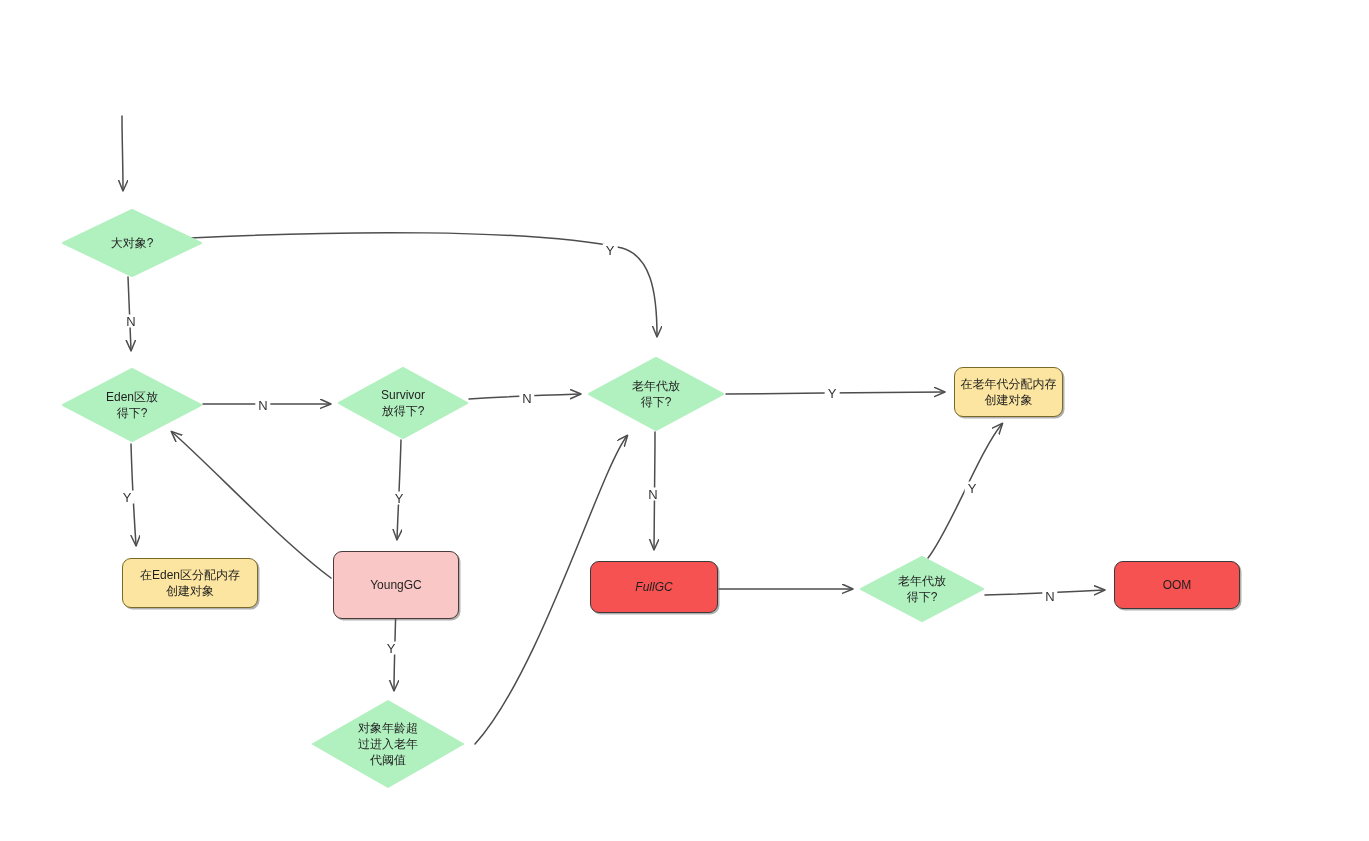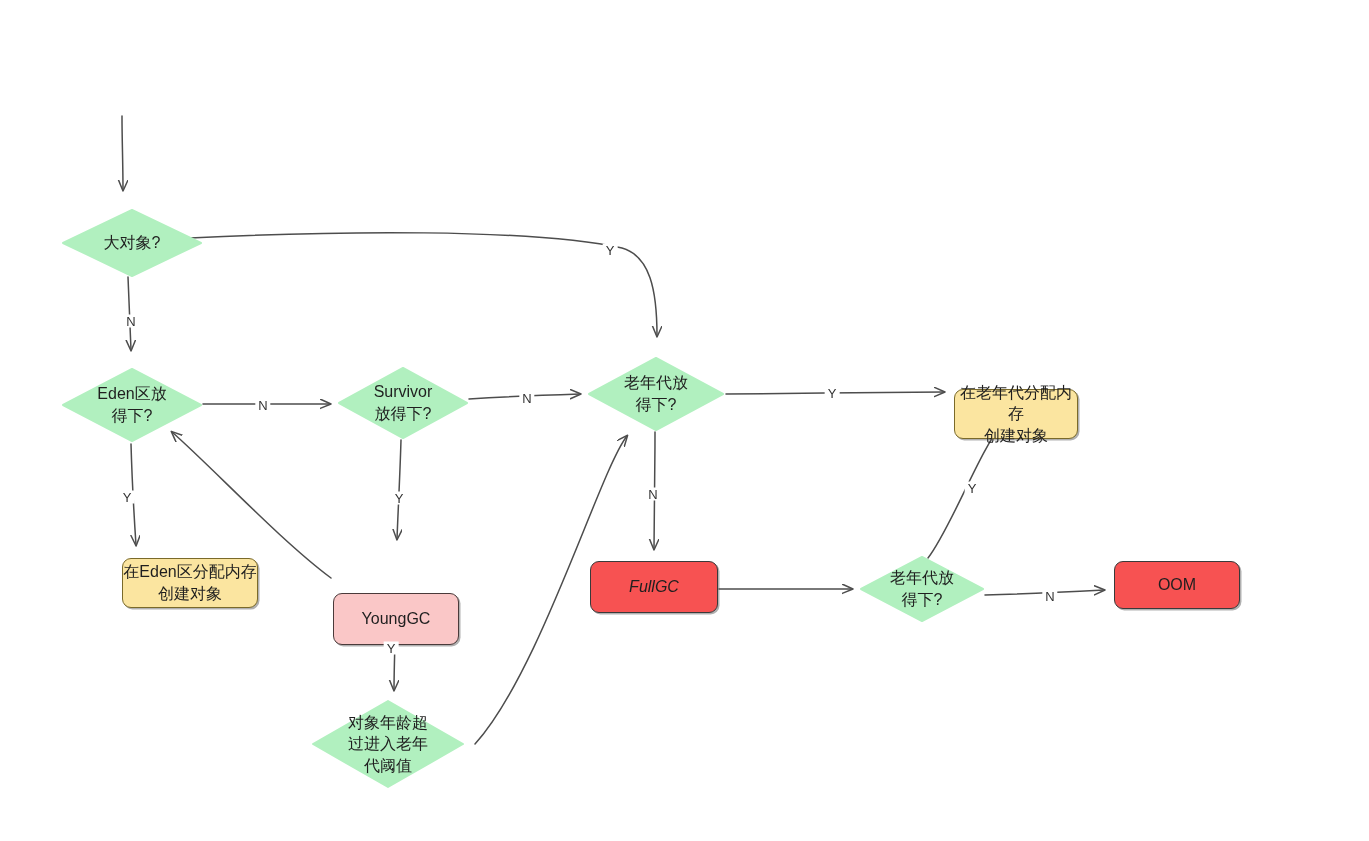--- a/index.html
+++ b/index.html
@@ -24,21 +24,21 @@
     width: 1369px;
     height: 841px;
   }
   .node {
     position: absolute;
     box-sizing: border-box;
     display: flex;
     align-items: center;
     justify-content: center;
     text-align: center;
-    font-size: 16px;
+    font-size: 12px;
     line-height: 1.35;
     color: #1f1f1f;
     white-space: pre-line;
     z-index: 3;
   }
   
   .node.circle {
     border-radius: 50%;
     background: #1d1d1d;
     color: #ffffff;
@@ -158,29 +158,29 @@
     </svg>
     <span class="dlabel">老年代放
 得下?</span>
   </div>
 
   <div class="node box yellow" style="left:74px;top:558px;width:136px;height:50px;margin-left:48px;">
     <span>在Eden区分配内存
 创建对象</span>
   </div>
 
-  <div class="node box pink" style="left:333px;top:551px;width:126px;height:52px;margin-top:42px;">
+  <div class="node box pink" style="left:333px;top:551px;width:126px;height:68px;">
     <span>YoungGC</span>
   </div>
 
   <div class="node box red" style="left:590px;top:561px;width:128px;height:52px;font-style:italic;">
     <span>FullGC</span>
   </div>
 
-  <div class="node box yellow" style="left:954px;top:389px;width:124px;height:50px;text-align:center;">
+  <div class="node box yellow" style="left:954px;top:367px;width:109px;height:50px;text-align:center;">
     <span>在老年代分配内存
 创建对象</span>
   </div>
 
   <div class="node diamond" style="left:860px;top:556px;width:124px;height:66px;">
     <svg class="dshape" viewBox="0 0 124 66" preserveAspectRatio="none">
       <polygon points="62,1 123,33 62,65 1,33" fill="#b1f0bf" stroke="#b1f0bf" stroke-width="2" stroke-linejoin="round"></polygon>
     </svg>
     <span class="dlabel">老年代放
 得下?</span>

